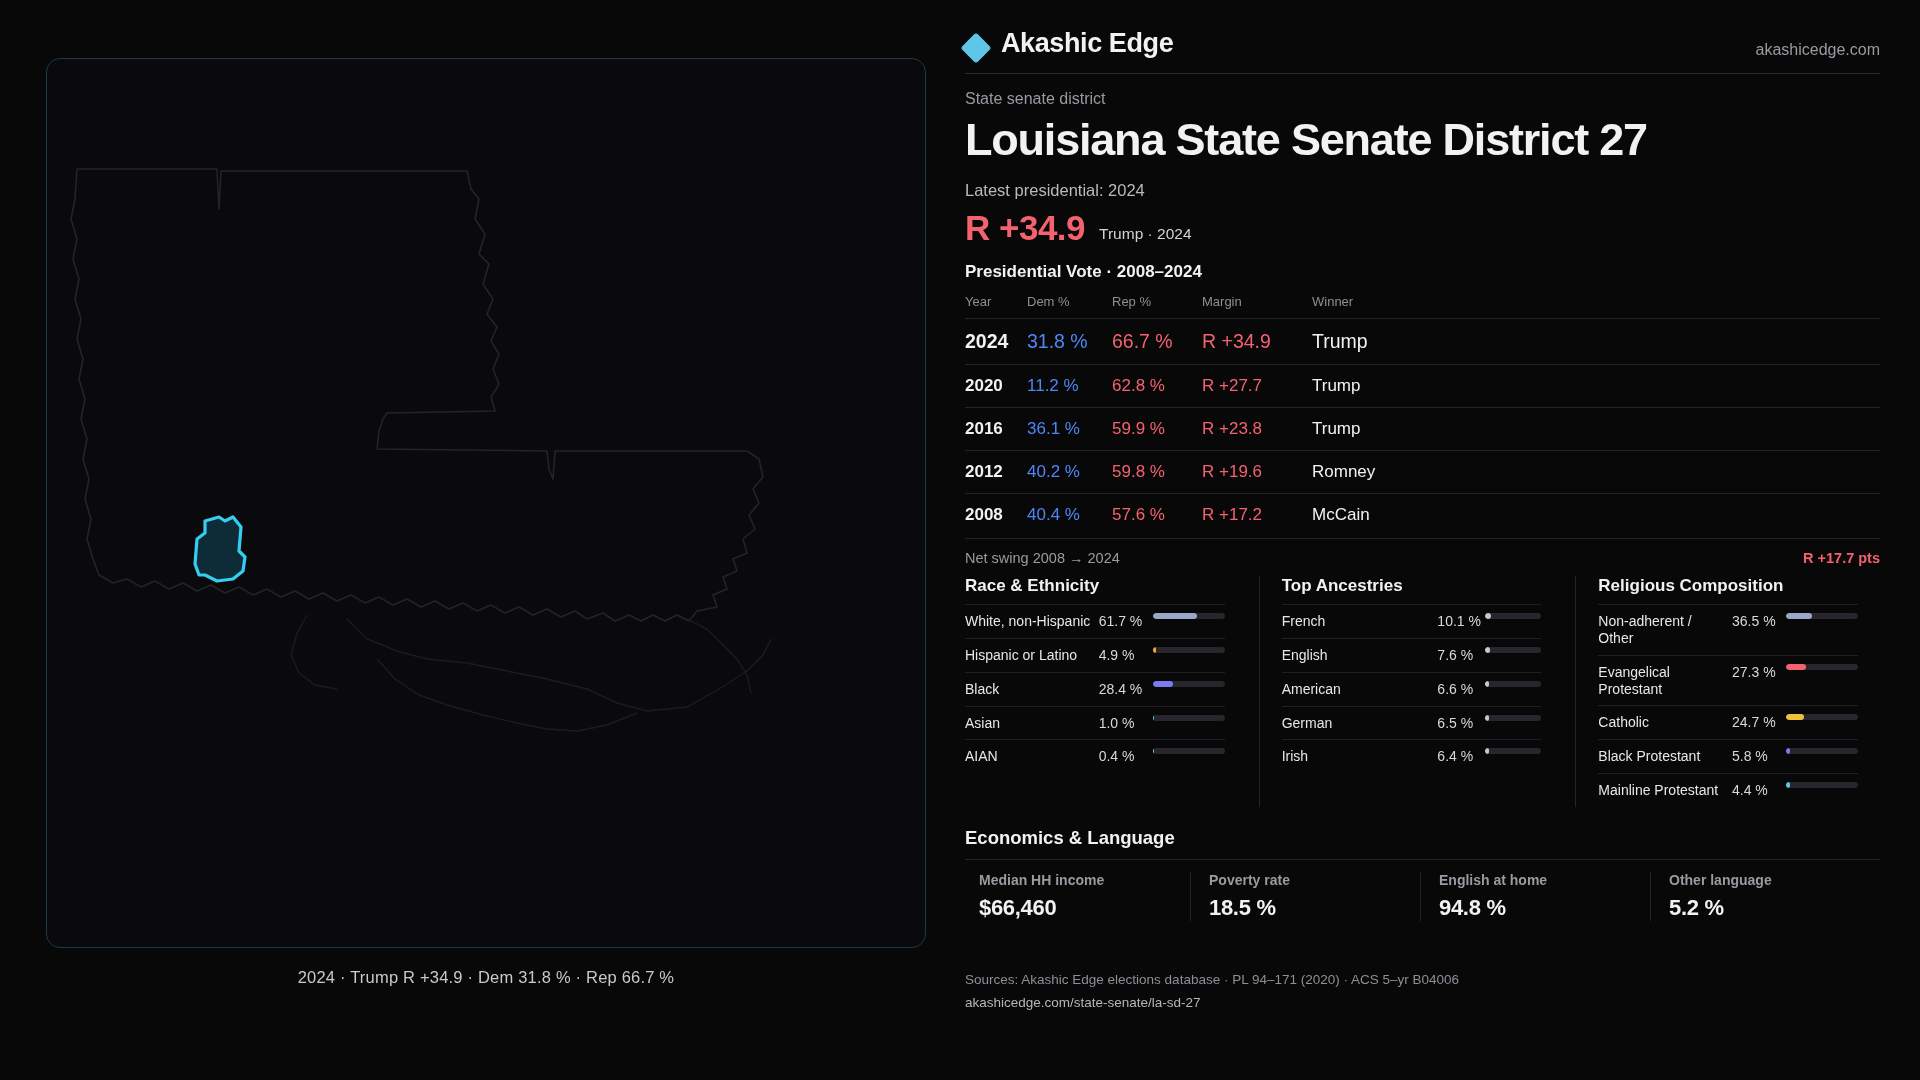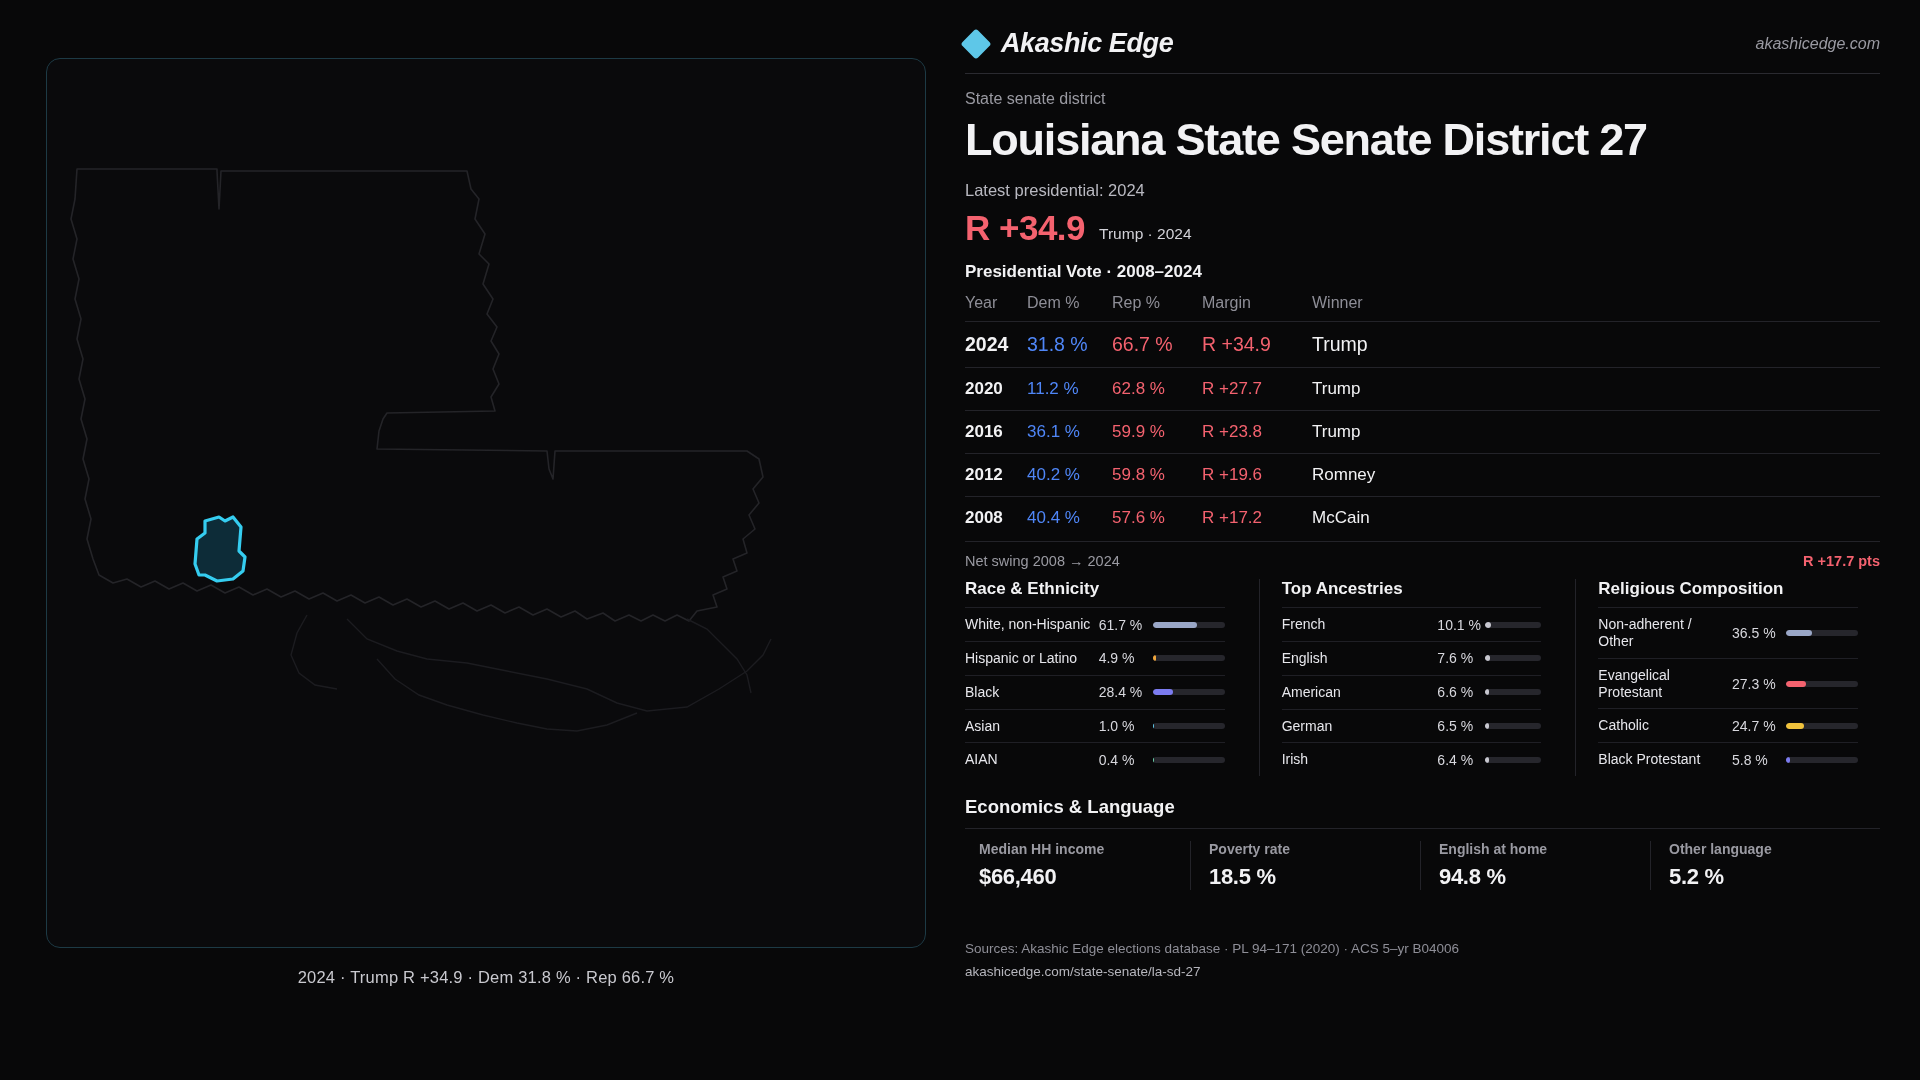--- a/index.html
+++ b/index.html
@@ -38,24 +38,23 @@
     letter-spacing: .2px;
   }
 
   
   .info-pane {
     flex: 1 1 auto;
     padding: 28px 40px 0 20px;
     position: relative;
   }
   .brandrow {
-    display: flex; align-items: center;
+    display: flex; align-items: flex-end;
     border-bottom: 1px solid #2a2a30;
     padding-bottom: 14px;
-    font-style: italic;
   }
   .logo-diamond {
     width: 22px; height: 22px;
     background: #5ec7e8;
     transform: rotate(45deg);
     border-radius: 3px;
     margin-right: 14px;
     flex: 0 0 22px;
   }
   .brandname {
@@ -74,21 +73,21 @@
   }
   .subkicker { margin-top: 18px; font-size: 16.5px; color: #b9b9c1; }
   .marginrow { margin-top: 8px; display: flex; align-items: flex-end; gap: 14px; }
   .marginbig { font-size: 35px; font-weight: bold; color: #f4626f; letter-spacing: -.5px; }
   .marginsub { font-size: 15.5px; color: #d2d2d8; padding-bottom: 5px; }
 
   .sect-h { margin-top: 14px; font-size: 17px; font-weight: bold; }
 
   table.votes { width: 100%; border-collapse: collapse; margin-top: 12px; }
   table.votes th {
-    text-align: left; font-size: 16px; font-weight: normal; color: #8e8e97;
+    text-align: left; font-size: 13px; font-weight: normal; color: #8e8e97;
     padding: 0 0 9px 0;
   }
   table.votes td {
     padding: 11px 0; font-size: 17px;
     border-top: 1px solid #232329;
   }
   .c-year { width: 62px; font-weight: bold; }
   .c-dem { width: 85px; color: #4f86f7; }
   .c-rep { width: 90px; color: #f4626f; }
   .c-mar { width: 110px; color: #f4626f; }
@@ -105,21 +104,21 @@
   }
   .swinglabel { font-size: 14.5px; color: #9a9aa2; }
   .swingval { margin-left: auto; font-size: 14.5px; color: #f4626f; font-weight: bold; }
 
   .cols3 { display: flex; margin-top: 10px; gap: 12px; }
   .col { flex: 1 1 0; padding-right: 22px; }
   .col + .col { border-left: 1px solid #232329; padding-left: 22px; }
   .col-h { font-size: 17px; font-weight: bold; margin-bottom: 8px; }
 
   .brow {
-    display: flex; align-items: center;
+    display: flex; align-items: flex-start;
     padding: 8px 0; border-top: 1px solid #1f1f25;
     font-size: 14px;
   }
   .brow:first-of-type { border-top: none; }
   .brow .nm { flex: 1 1 auto; color: #e7e7ec; line-height: 1.2; padding-right: 6px; }
   .brow .vl { width: 54px; color: #d8d8de; flex: 0 0 54px; }
   .bar {
     flex: 0 0 72px; height: 6px; border-radius: 3px;
     background: #26262c; position: relative; overflow: hidden;
   }
@@ -365,20 +364,27 @@
               <i style="width:24.7%;background:#f0c23c"></i>
             </div>
         </div>
         <div class="brow">
           <div class="nm">Black Protestant</div>
           <div class="vl">5.8 %</div>
           <div class="bar">
               <i style="width:6%;background:#7b7bf0"></i>
             </div>
         </div>
+        <div class="brow">
+          <div class="nm">Mainline Protestant</div>
+          <div class="vl">4.4 %</div>
+          <div class="bar">
+              <i style="width:5%;background:#5ec7e8"></i>
+            </div>
+        </div>
       </div>
     </div>
 
     <div class="econ-h">Economics &amp; Language</div>
     <div class="econ">
       <div class="cell">
         <div class="lbl">Median HH income</div>
         <div class="val">$66,460</div>
       </div>
       <div class="cell">

